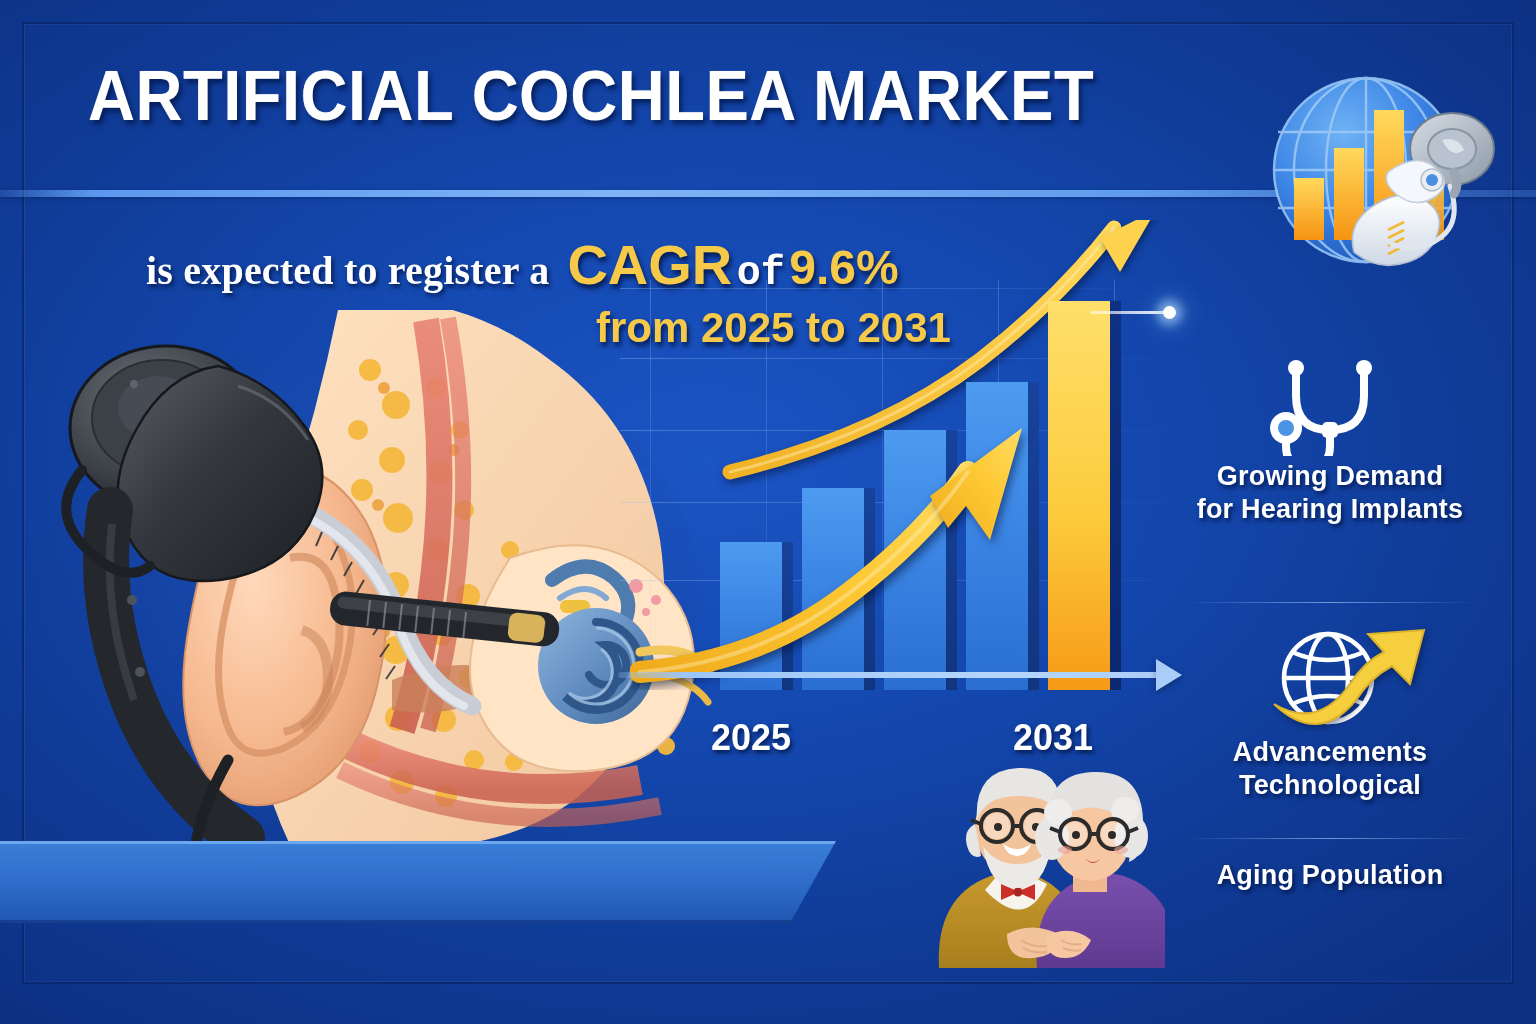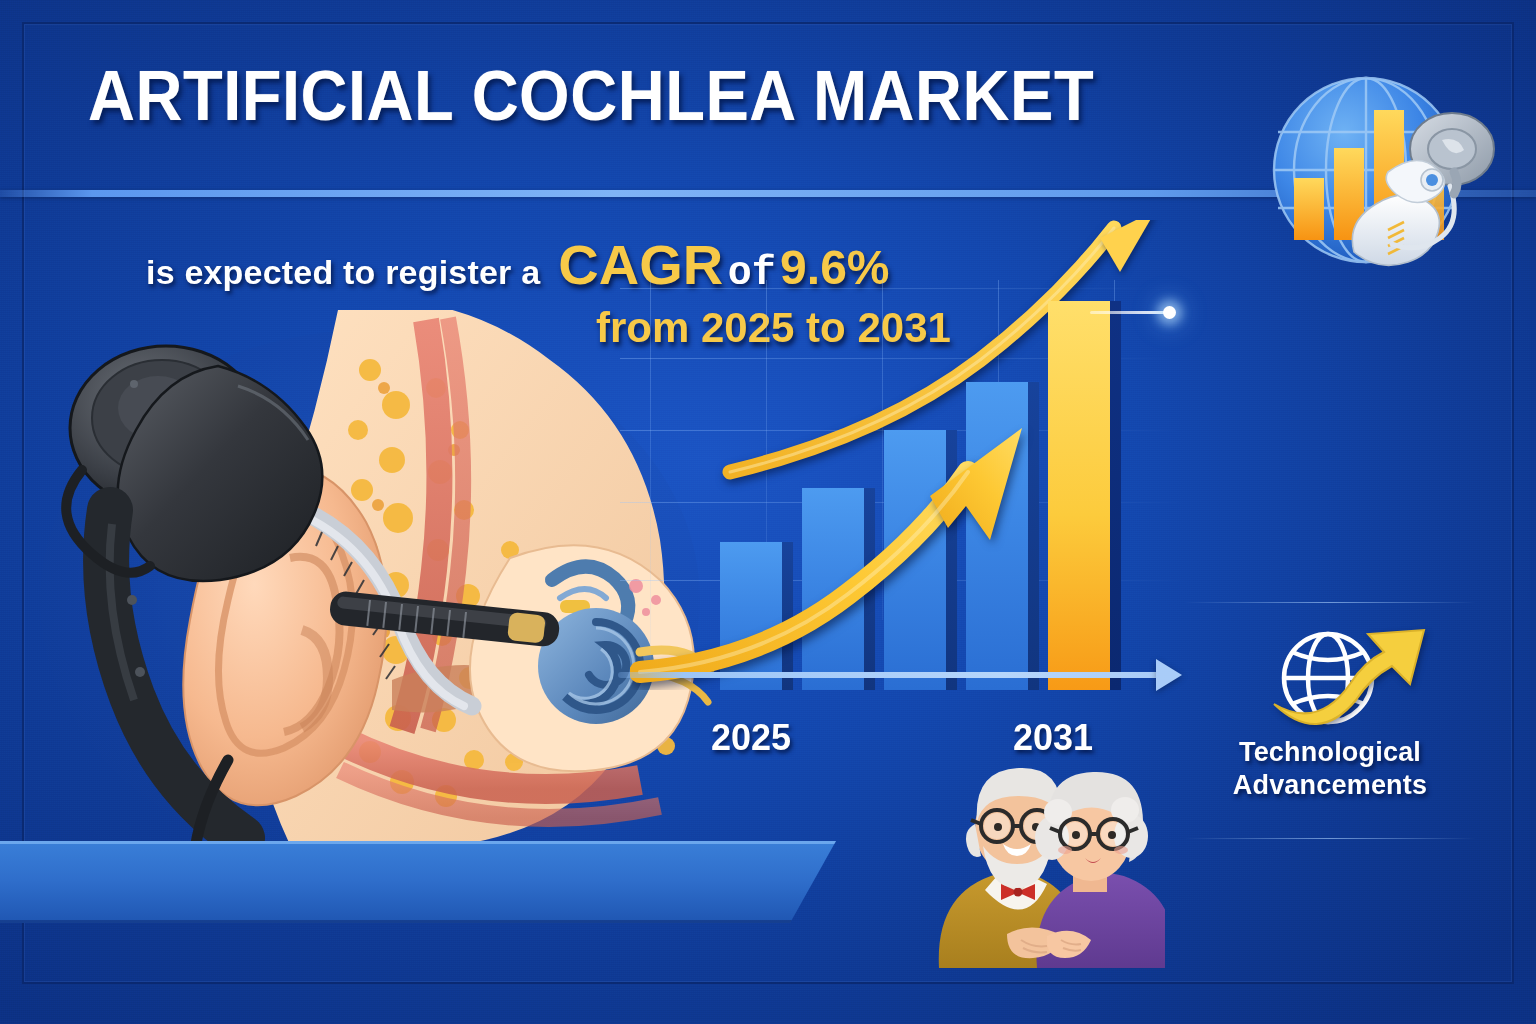--- a/index.html
+++ b/index.html
@@ -49,23 +49,24 @@
     box-shadow:0 1px 4px rgba(0,0,0,.25);
   }
   
   #subtitle {
     position:absolute; left:146px; top:232px;
     white-space:nowrap;
     font-family:"Liberation Sans Narrow","Liberation Sans", sans-serif;
     font-weight:bold;
   }
   #subtitle .lead {
-    font-size:34px; color:#ffffff;
+    font-size:40px; color:#ffffff;
     text-shadow:2px 3px 4px rgba(0,18,62,.8);
     letter-spacing:.2px;
+    font-family:Liberation Serif, serif;
   }
   #subtitle .cagr {
     font-size:56px; color:#f7c948;
     text-shadow:2px 4px 5px rgba(0,18,62,.85);
     margin-left:18px;
   }
   #subtitle .of {
     font-size:40px; color:#ffffff;
     text-shadow:2px 3px 4px rgba(0,18,62,.8);
     font-family:Liberation Mono, monospace;
@@ -544,36 +545,54 @@
     <g stroke="#dda985" stroke-width="2" fill="none" opacity=".8">
       <path d="M96 212 q12 8 26 6"></path>
         <path d="M98 220 q12 6 24 4"></path>
       <path d="M136 212 q10 6 20 4"></path>
         <path d="M138 220 q10 4 18 2"></path>
     </g>
   </svg>
 
   <div id="drivers">
 
+    <div class="driver" style="top:0;">
+      <svg width="320" height="110" viewBox="0 0 320 110">
+        <g fill="none" stroke="#ffffff" stroke-width="8" stroke-linecap="round">
+          <path d="M126 24 v26 q0 34 34 34 q34 0 34 -34 v-26"></path>
+          <path d="M160 84 v16 q0 22 -22 22 q-22 0 -22 -22 v-6"></path>
+        </g>
+        <circle cx="126" cy="22" r="8" fill="#ffffff"></circle>
+        <circle cx="194" cy="22" r="8" fill="#ffffff"></circle>
+        <circle cx="116" cy="82" r="16" fill="#ffffff"></circle>
+        <circle cx="116" cy="82" r="8" fill="#4b93e3"></circle>
+        <rect x="152" y="76" width="16" height="16" rx="5" fill="#ffffff"></rect>
+      </svg>
+      <div class="dlabel">Growing Demand</div>
+      <div class="dlabel">for Hearing Implants</div>
+    </div>
     <div class="dsep" style="top:256px;"></div>
 
     <div class="driver" style="top:276px;">
       <svg width="320" height="110" viewBox="0 0 320 110">
         <g fill="none" stroke="#ffffff" stroke-width="4.5">
           <circle cx="158" cy="56" r="44"></circle>
           <ellipse cx="158" cy="56" rx="20" ry="44"></ellipse>
           <path d="M114 56 h88"></path>
           <path d="M122 30 q36 16 72 0"></path>
           <path d="M122 82 q36 -16 72 0"></path>
         </g>
         <path d="M104 82 q44 26 76 -20 q14 -22 34 -32 l-16 -18 l56 -4 l-14 54 l-18 -18 q-22 12 -36 34 q-38 46 -82 4z" fill="#f5cf3e" stroke="#dbb22a" stroke-width="2" style="filter:drop-shadow(2px 3px 3px rgba(0,16,56,.45))"></path>
       </svg>
+      <div class="dlabel">Advancements</div>
       <div class="dlabel">Technological</div>
-      <div class="dlabel">Advancements</div>
     </div>
     <div class="dsep" style="top:492px;"></div>
 
+    <div class="driver" style="top:513px;">
+      <div class="dlabel">Aging Population</div>
+    </div>
   </div>
 
   <div id="banner"></div>
   <div id="bannerEdge"></div>
 
 </div>
 
 </body></html>

